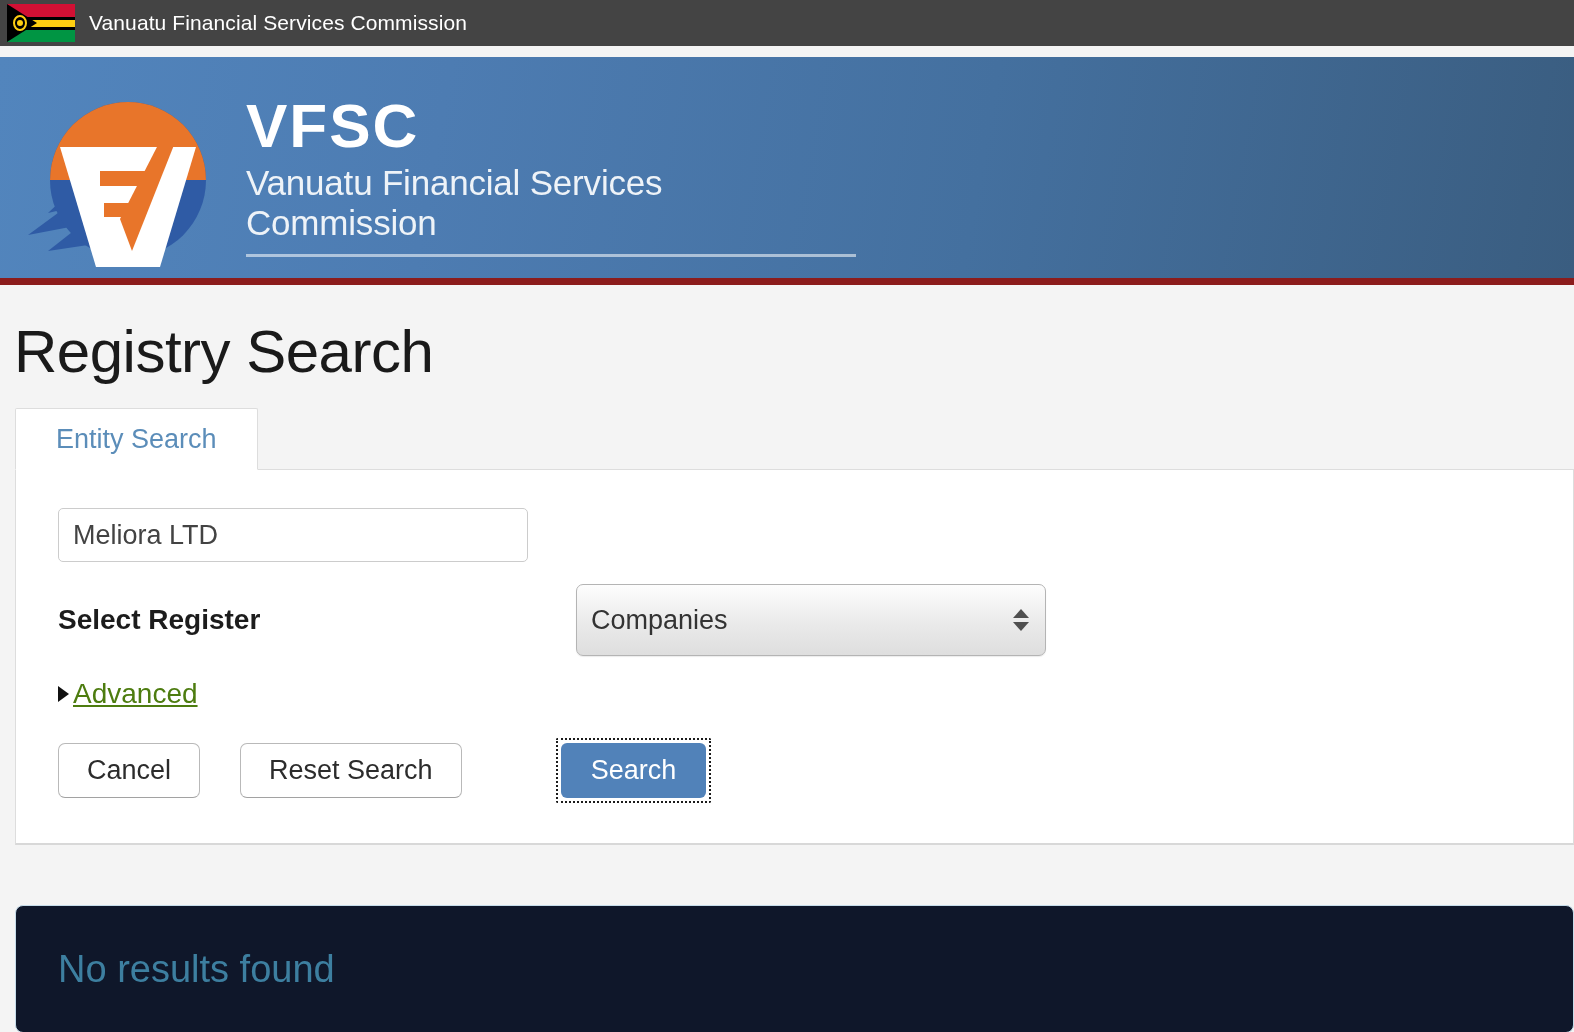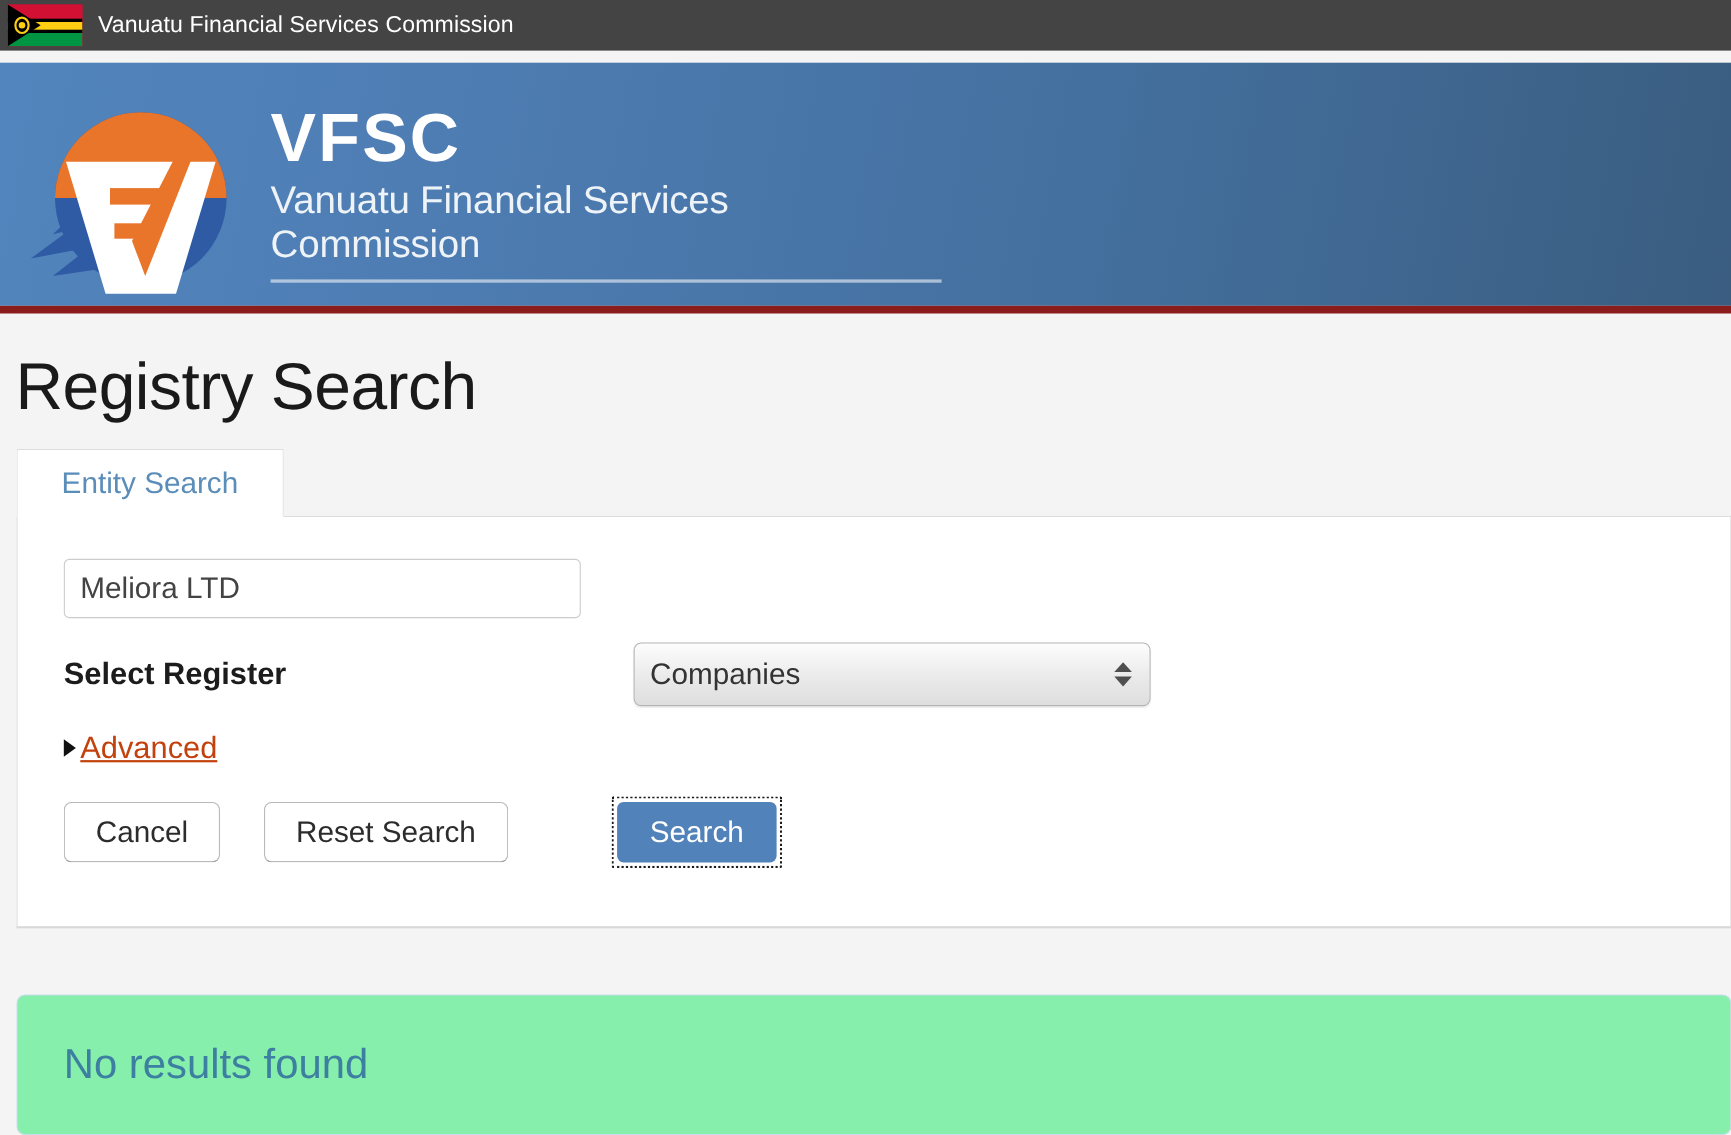--- a/index.html
+++ b/index.html
@@ -197,21 +197,21 @@
     background: #ffffff;
     font-size: 27px;
     color: #434343;
     padding: 0 14px;
     box-sizing: border-box;
     font-family: "Liberation Sans", sans-serif;
     outline: none;
   }
   .select-input {
     width: 470px;
-    height: 58px;
+    height: 72px;
     border: 1px solid #b4b4b4;
     border-radius: 7px;
     background: linear-gradient(#fdfdfd, #eaeaea 55%, #dedede 100%);
     font-size: 27px;
     color: #333333;
     padding: 0 14px;
     box-sizing: border-box;
     display: flex;
     align-items: center;
     position: relative;
@@ -247,21 +247,21 @@
   }
   .disclosure-tri {
     width: 0; height: 0;
     border-top: 8px solid transparent;
     border-bottom: 8px solid transparent;
     border-left: 11px solid #111111;
     margin-right: 4px;
   }
   .advanced-link {
     font-size: 28px;
-    color: #c2410c;
+    color: #4d7c0f;
     text-decoration: underline;
     cursor: pointer;
     text-align: center;
   }
 
   .btn-row {
     padding-left: 42px;
     margin-top: 28px;
     display: flex;
     align-items: center;
@@ -294,21 +294,21 @@
     border: none;
     border-radius: 6px;
     padding: 14px 30px;
     line-height: 1;
     cursor: pointer;
     display: block;
   }
 
   .results-box {
     margin: 60px 0 0 15px;
-    background: #86efac;
+    background: #0f172a;
     border: 1px solid #c6dcea;
     border-radius: 8px;
     padding: 44px 0 44px 42px;
     min-height: 60px;
     box-sizing: border-box;
   }
   .results-text {
     color: #3d7fa0;
     font-size: 38px;
     font-weight: 400;

